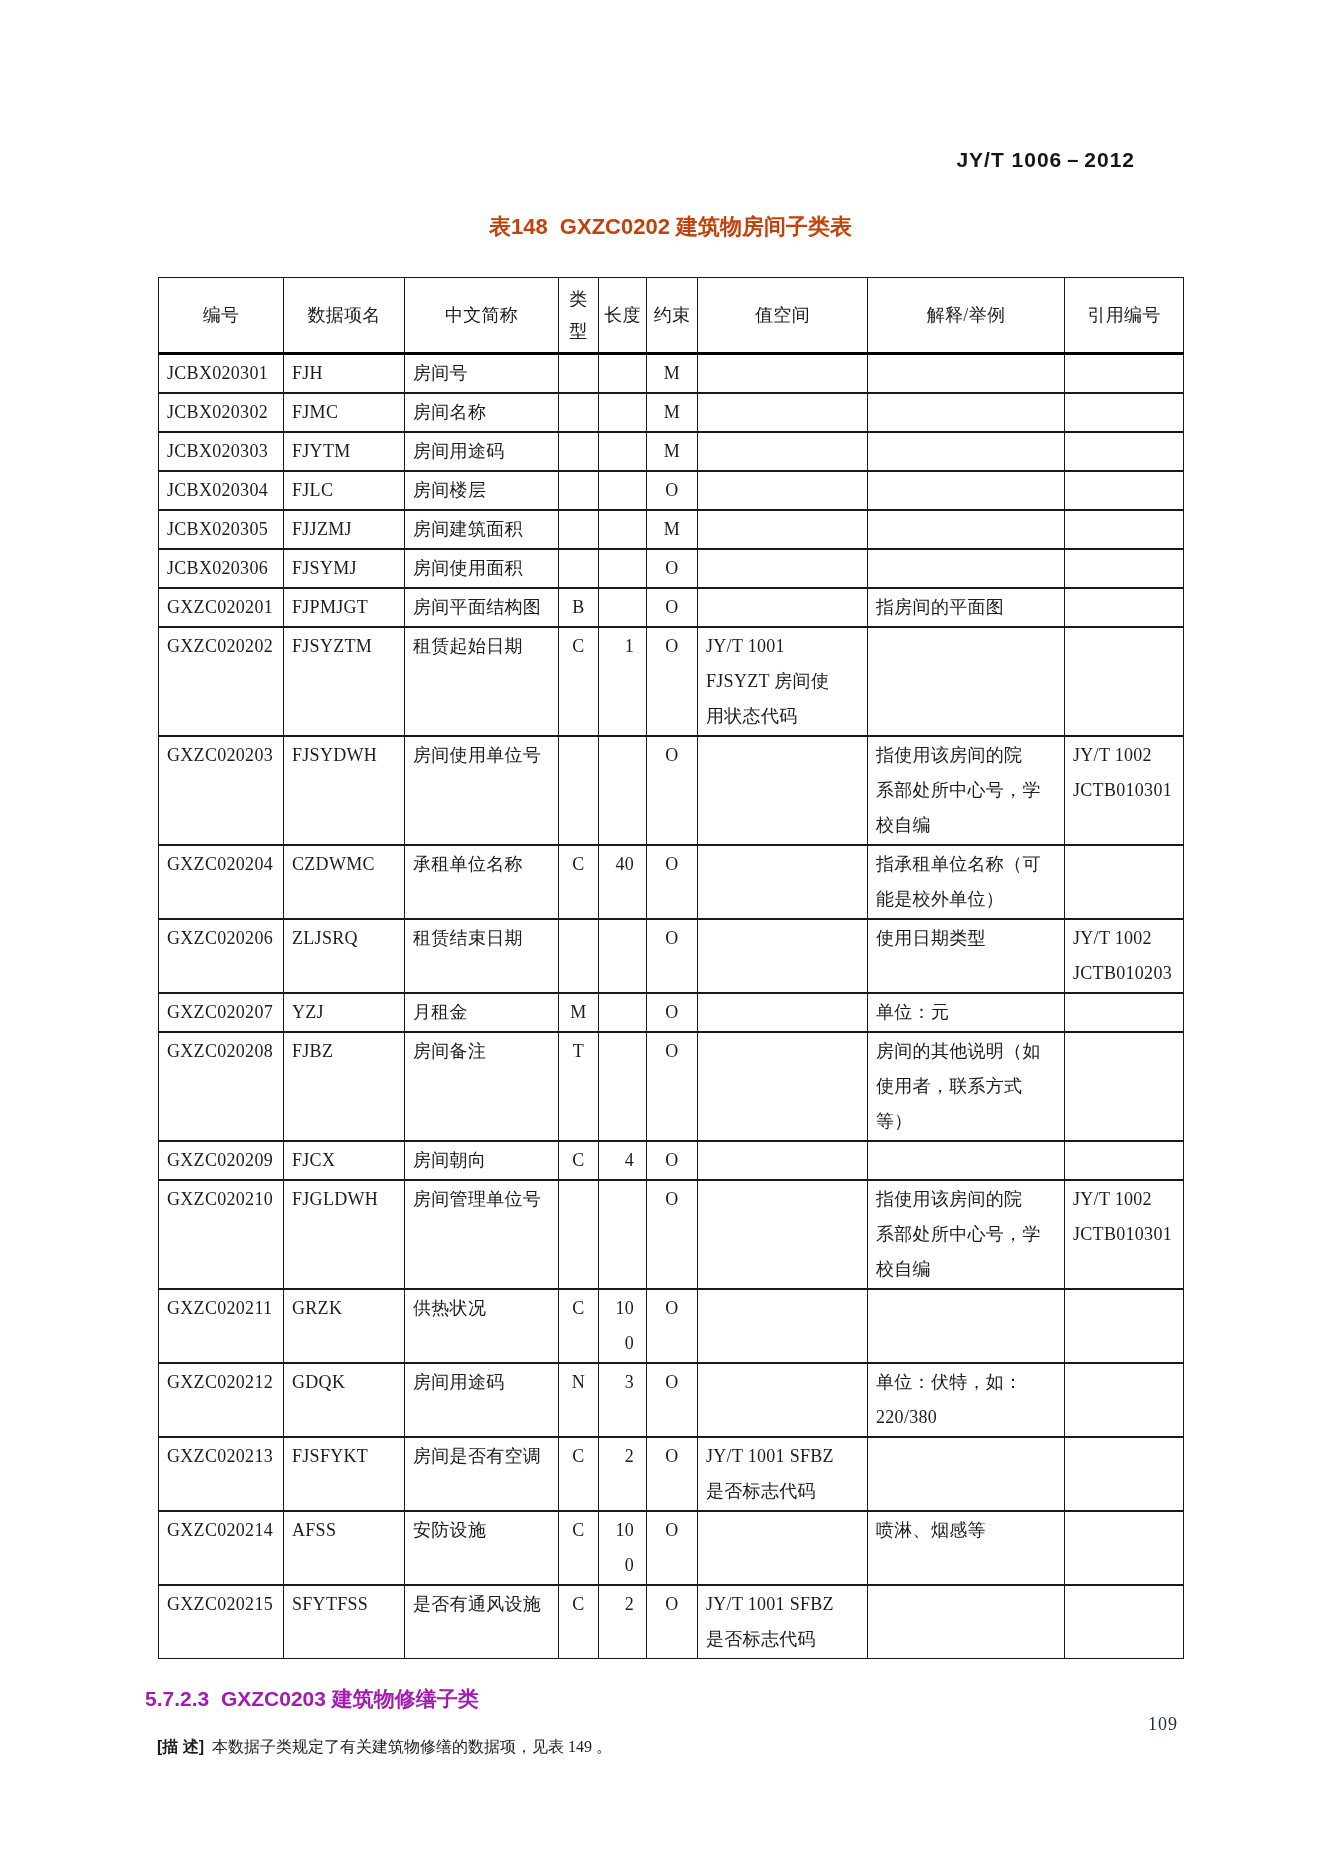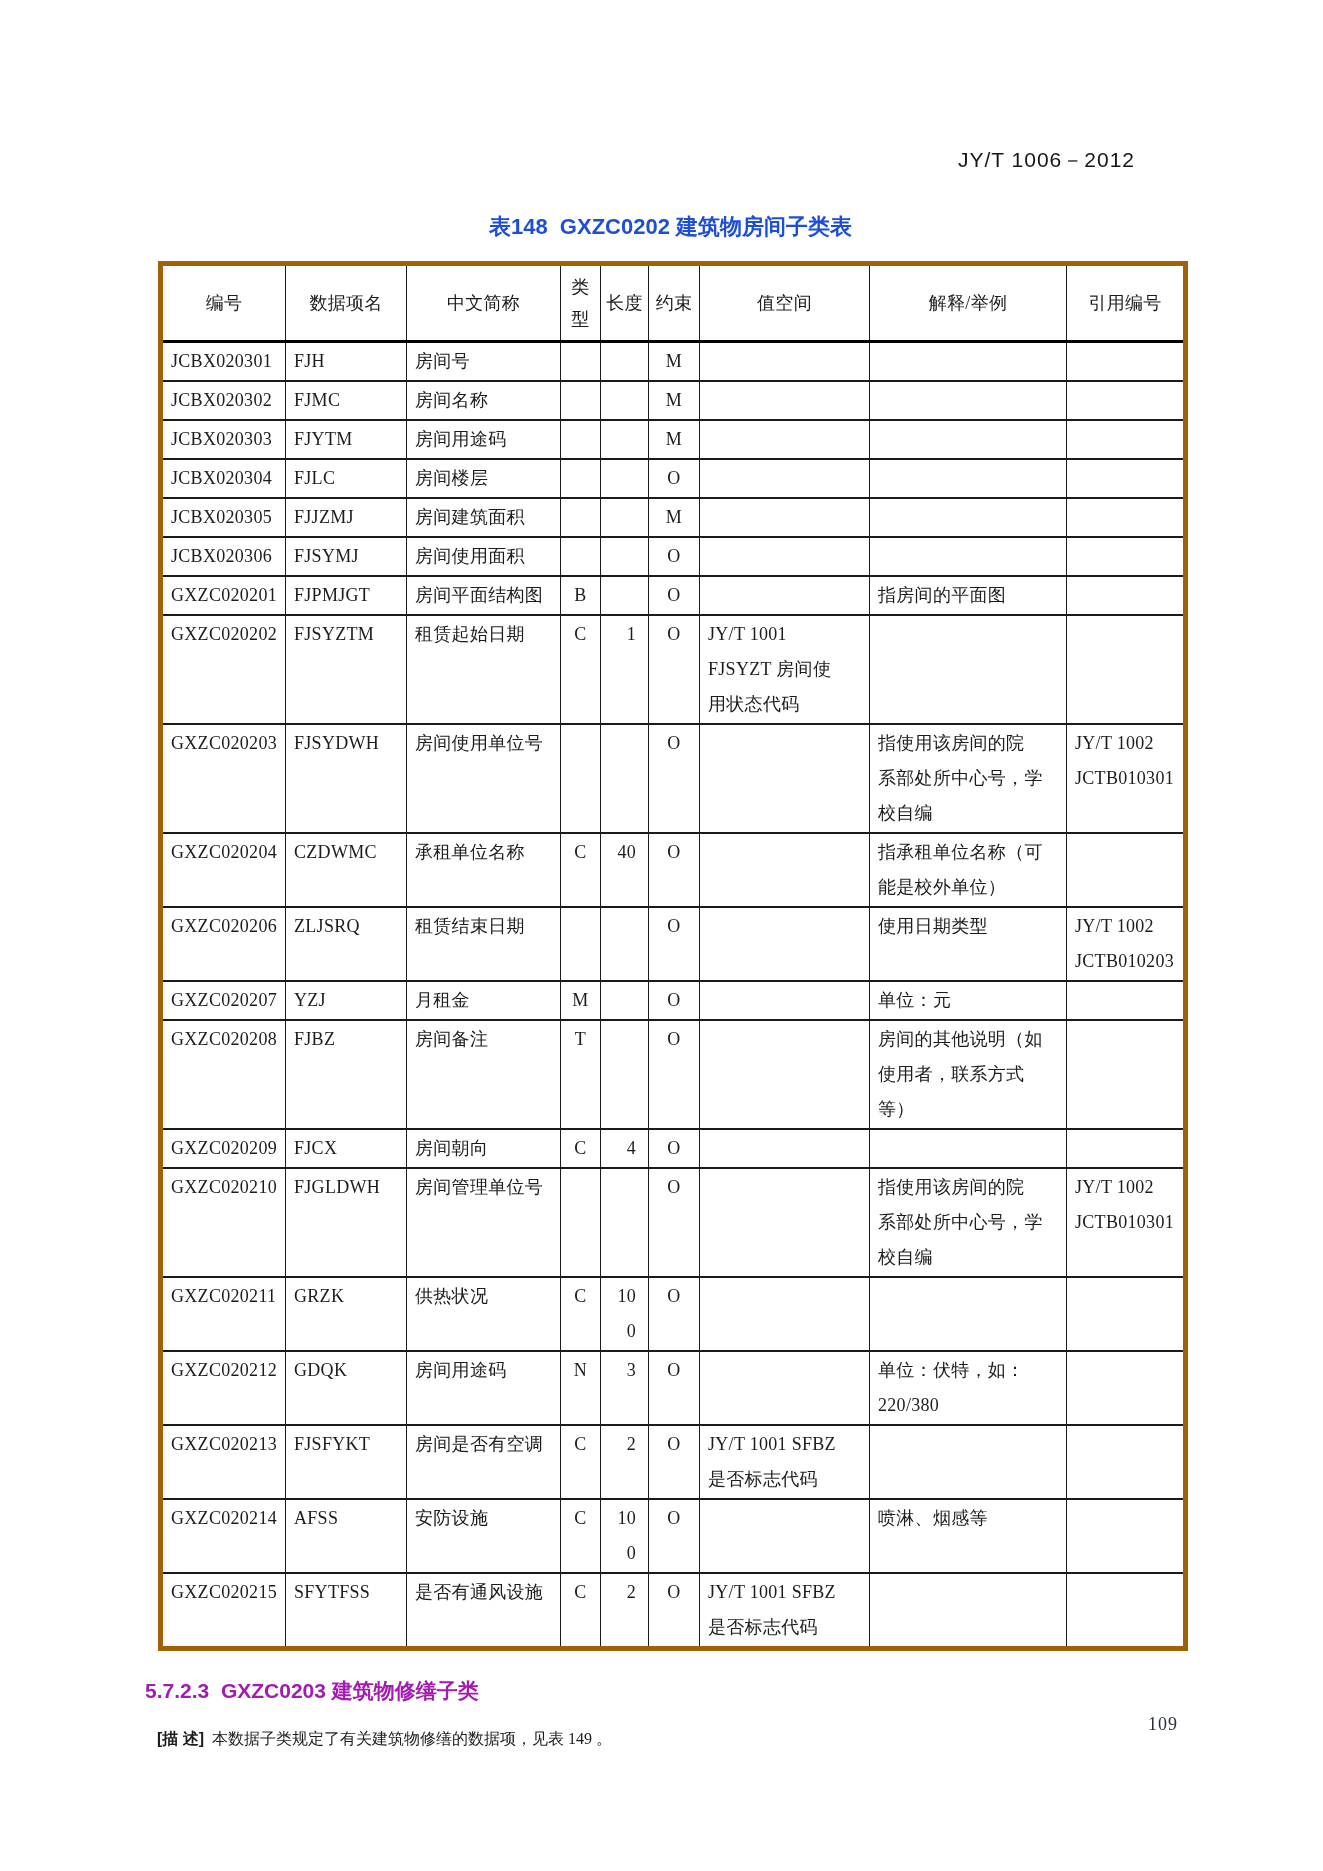--- a/index.html
+++ b/index.html
@@ -7,36 +7,37 @@
     width: 1323px; height: 1871px;
     background: #ffffff;
     position: relative;
     font-family: "Liberation Serif", "DejaVu Serif", serif;
     color: #1c1c1c;
     overflow: hidden;
   }
   .header-right {
     position: absolute; top: 146px; right: 188px;
     font-family: "Liberation Sans", sans-serif;
-    font-weight: normal; font-size: 21px; letter-spacing: 1px;
+    font-weight: bold; font-size: 21px; letter-spacing: 1px;
     color: #161616;
   }
   .table-title {
     position: absolute; top: 212px; left: 158px; width: 1025px;
     text-align: center;
     font-family: "Liberation Sans", sans-serif;
     font-weight: bold; font-size: 22px;
     white-space: pre-wrap;
-    color: #1d4ed8;
+    color: #c2410c;
   }
   .content { position: absolute; top: 261px; left: 0; width: 1323px; }
   table.spec {
     margin-left: 158px; width: 1025px;
     border-collapse: collapse; table-layout: fixed;
-    border: 5px solid #a16207;
+    border: 1px solid #a16207;
+    margin-top: 16px;
   }
   table.spec th, table.spec td {
     border: 1px solid #1a1a1a;
     font-size: 18px;
     line-height: 35px;
     vertical-align: top;
     white-space: pre-wrap;
     word-break: break-word;
     padding: 1px 8px;
     letter-spacing: 0.3px;

